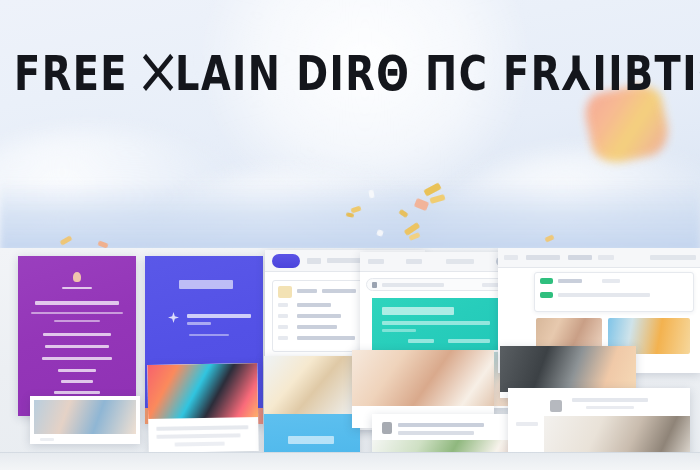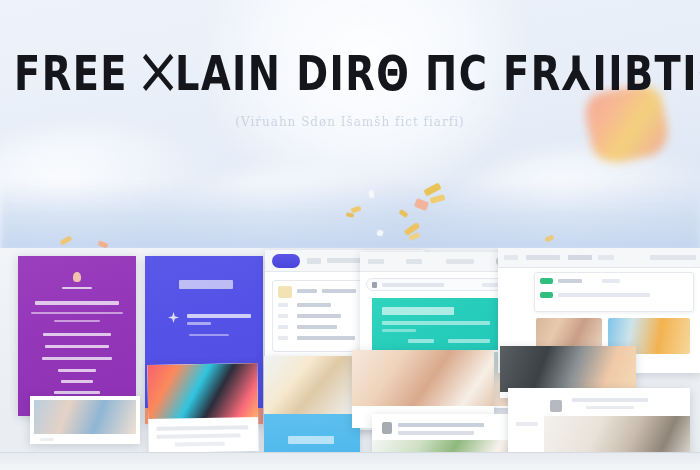--- a/index.html
+++ b/index.html
@@ -148,21 +148,20 @@
     <div class="confetti" style="left:346px;top:213px;width:8px;height:4px;background:#e6bd58;transform:rotate(12deg);"></div>
     <div class="confetti" style="left:404px;top:226px;width:16px;height:6px;background:#ecc463;transform:rotate(-34deg);"></div>
     <div class="confetti" style="left:409px;top:234px;width:11px;height:5px;background:#f1d184;transform:rotate(-22deg);"></div>
     <div class="confetti" style="left:377px;top:230px;width:6px;height:6px;background:#f4f6fa;transform:rotate(18deg);"></div>
     <div class="confetti" style="left:369px;top:190px;width:5px;height:8px;background:#f6f8fb;transform:rotate(-10deg);"></div>
     <div class="confetti" style="left:60px;top:238px;width:12px;height:5px;background:#eec678;transform:rotate(-30deg);"></div>
     <div class="confetti" style="left:98px;top:242px;width:10px;height:5px;background:#f0b08e;transform:rotate(20deg);"></div>
     <div class="confetti" style="left:545px;top:236px;width:9px;height:5px;background:#eec87a;transform:rotate(-24deg);"></div>
 
     <div class="headline">FREE ⨉LAIN DIRΘ ПC FR⅄IIBTIC B</div>
-    <div class="subline">(Viŕuahn Sdøn  Išamšh fict fiarfi)</div>
   </div>
 
   <div class="collage">
 
     <div class="card poster-purple">
       <div style="position:absolute;left:55px;top:16px;width:8px;height:10px;background:rgba(255,220,170,.85);border-radius:50% 50% 40% 40%;"></div>
       <div class="blurline lt" style="position:absolute;left:44px;top:31px;width:30px;height:2px;"></div>
       <div class="blurline lt" style="position:absolute;left:17px;top:45px;width:84px;height:4px;"></div>
       <div class="blurline lt" style="position:absolute;left:13px;top:56px;width:92px;height:2px;opacity:.7;"></div>
       <div class="blurline lt" style="position:absolute;left:36px;top:64px;width:46px;height:2px;opacity:.7;"></div>

